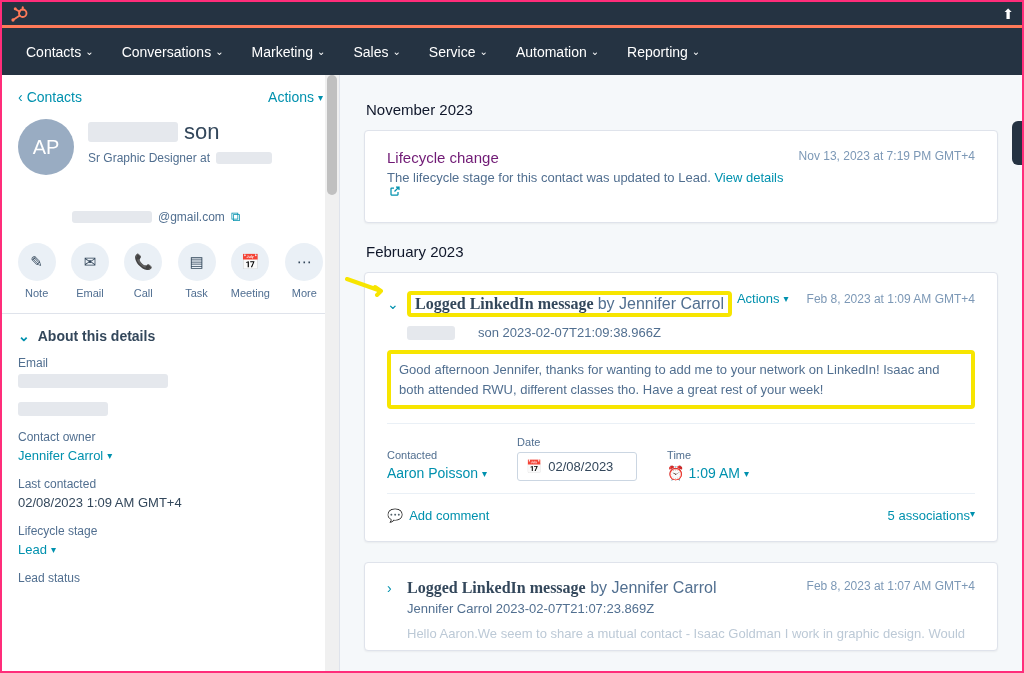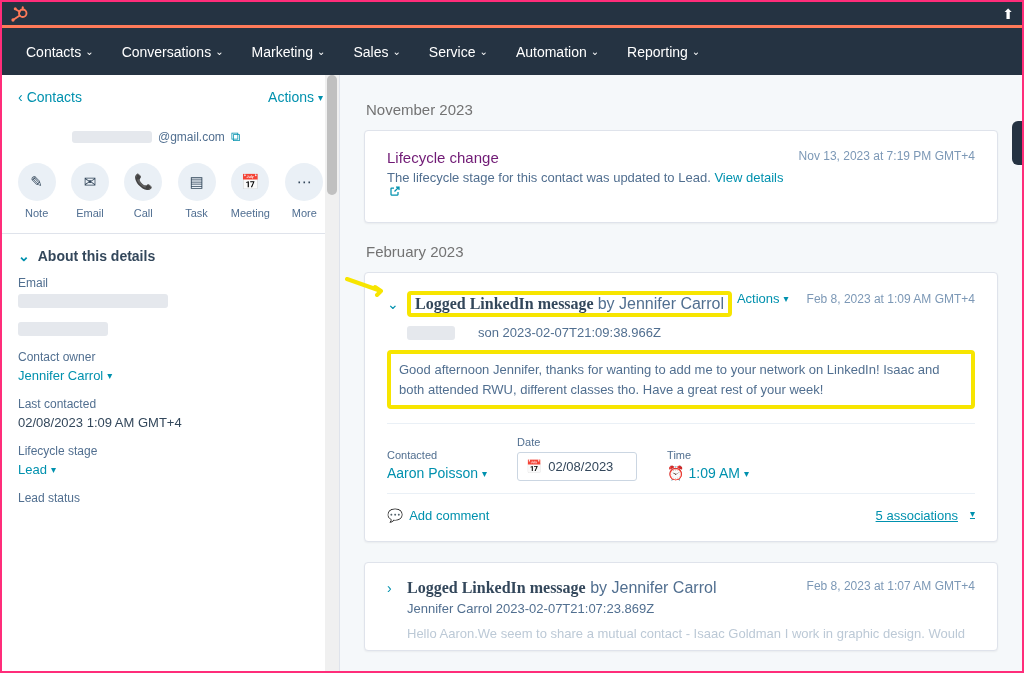--- a/index.html
+++ b/index.html
@@ -28,21 +28,21 @@
   .copy-icon { color:#0091ae; font-size:13px; cursor:pointer; }
   .action-row { display:flex; justify-content:space-around; padding:18px 8px 14px 8px; border-bottom:1px solid #dfe3eb; }
   .action-btn { display:flex; flex-direction:column; align-items:center; gap:6px; font-size:11px; color:#506e91; cursor:pointer; }
   .circle-btn { width:38px; height:38px; border-radius:50%; background:#eaf0f6; display:flex; align-items:center; justify-content:center; color:#33475b; font-size:15px; }
   .section { padding:14px 16px 8px 16px; }
   .section-title { display:flex; align-items:center; gap:8px; font-size:14px; font-weight:600; color:#33475b; margin-bottom:12px; }
   .field-label { font-size:12px; color:#516f90; margin-bottom:4px; }
   .field-value { font-size:13px; color:#33475b; margin-bottom:14px; display:flex; align-items:center; gap:4px; }
   .field-value.link { color:#0091ae; }
   .main { flex:1; padding:18px 24px; overflow-y:auto; background:#f5f8fa; position:relative; }
-  .month-head { font-size:15px; color:#737373; margin:8px 0 12px 2px; }
+  .month-head { font-size:15px; color:#0f172a; margin:8px 0 12px 2px; }
   .card { background:#fff; border:1px solid #dfe3eb; border-radius:4px; box-shadow:0 1px 2px rgba(0,0,0,0.05); margin-bottom:20px; padding:18px 22px; position:relative; }
   .card-head { display:flex; justify-content:space-between; align-items:flex-start; margin-bottom:4px; }
   .card-title { font-size:15px; font-weight:400; color:#701a75; }
   .card-sub { font-size:13px; color:#516f90; margin-top:4px; }
   .card-date { font-size:12px; color:#7c98b6; white-space:nowrap; }
   .view-details { color:#0091ae; font-weight:500; }
   .ext-icon { display:inline-block; margin-left:2px; }
   .activity-row { display:flex; align-items:center; gap:8px; }
   .chev-toggle { color:#0091ae; font-size:14px; width:12px; }
   .looked { font-weight:600; color:#33475b;font-family:Liberation Serif, serif; }
@@ -53,21 +53,21 @@
   .msg-body { font-size:13px; color:#516f90; border:4px solid #f7e500; border-radius:4px; padding:6px 8px; margin:6px 0 14px 0; line-height:1.5; }
   .msg-body-plain { font-size:13px; color:#bcc9d6; margin-top:8px; line-height:1.5; max-height:20px; overflow:hidden; }
   .divider { border-top:1px solid #eaf0f6; margin:12px 0; }
   .log-fields { display:flex; gap:30px; align-items:flex-end; margin-bottom:10px; }
   .log-col { display:flex; flex-direction:column; gap:4px; }
   .log-label { font-size:11px; color:#516f90; }
   .log-value { font-size:14px; color:#0091ae; font-weight:500; display:flex; align-items:center; gap:4px; }
   .date-input { border:1px solid #cbd6e2; border-radius:3px; padding:6px 8px; font-size:13px; color:#33475b; display:flex; align-items:center; gap:6px; width:120px; }
   .card-footer { display:flex; justify-content:space-between; align-items:center; margin-top:14px; }
   .add-comment { color:#0091ae; font-size:13px; font-weight:500; display:flex; align-items:center; gap:6px; }
-  .assoc { color:#0091ae; font-size:13px; font-weight:500; display:flex; gap:12px;text-decoration:underline; }
+  .assoc { color:#0091ae; font-size:13px; font-weight:500; display:flex; gap:0; }
   .arrow-pointer { position:absolute; left:-32px; top:12px; width:40px; height:20px; }
   .card.collapsed { padding:16px 22px 6px 22px; }
   svg { display:block; }
   .help-floater { position:absolute; right:0; top:46px; width:10px; height:44px; background:#253342; border-top-left-radius:6px; border-bottom-left-radius:6px; }
 </style>
 </head>
 <body>
 
 <div class="topbar">
   <span>
@@ -121,20 +121,33 @@
       <div class="crumb">
         <span>‹</span>
         <span>Contacts</span>
       </div>
       <div class="actions-link">
         <span>Actions</span>
         <span style="font-size:10px;">▾</span>
       </div>
     </div>
 
+    <div class="profile">
+      <div class="avatar">AP</div>
+      <div class="profile-info">
+        <div class="profile-name">
+          <span class="redact" style="width:90px;height:20px;"></span>
+            <span>son</span>
+        </div>
+        <div class="subtitle">
+          <span>Sr Graphic Designer at</span>
+            <span class="redact" style="width:56px;height:12px;"></span>
+        </div>
+      </div>
+    </div>
     <div class="email-row">
       <span class="redact" style="width:80px;height:12px;"></span>
         <span>@gmail.com</span>
       <span class="copy-icon">⧉</span>
     </div>
 
     <div class="action-row">
       <div class="action-btn">
           <div class="circle-btn">
             <span>✎</span>

